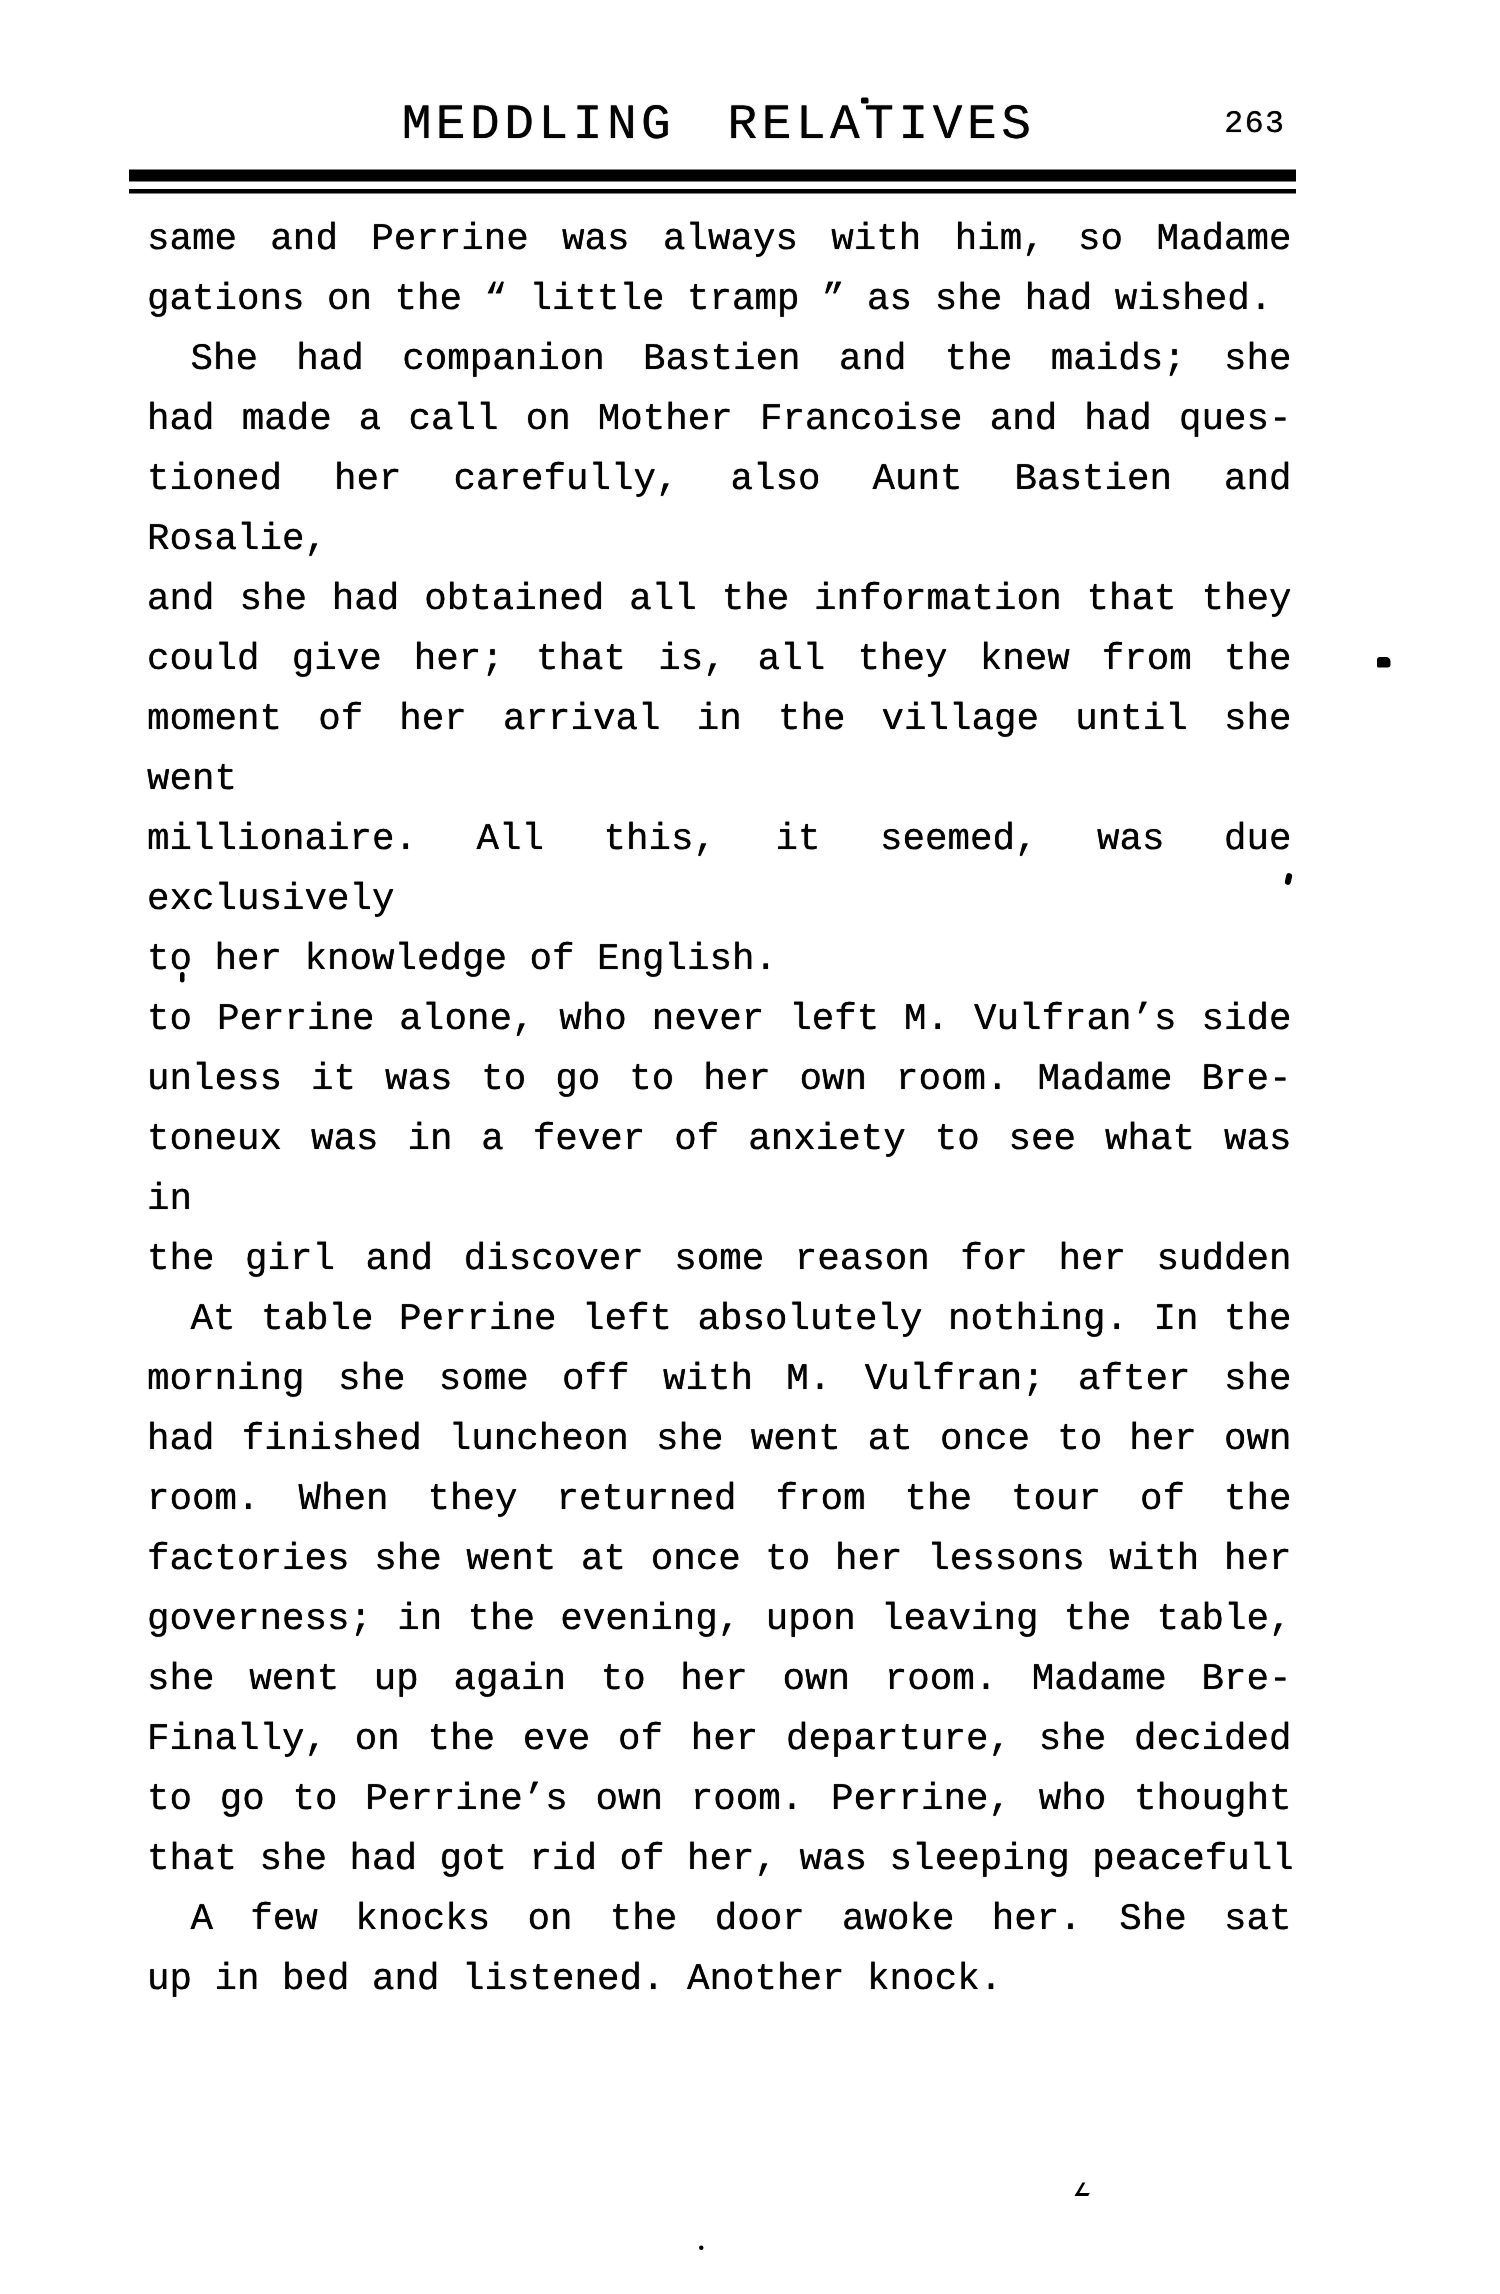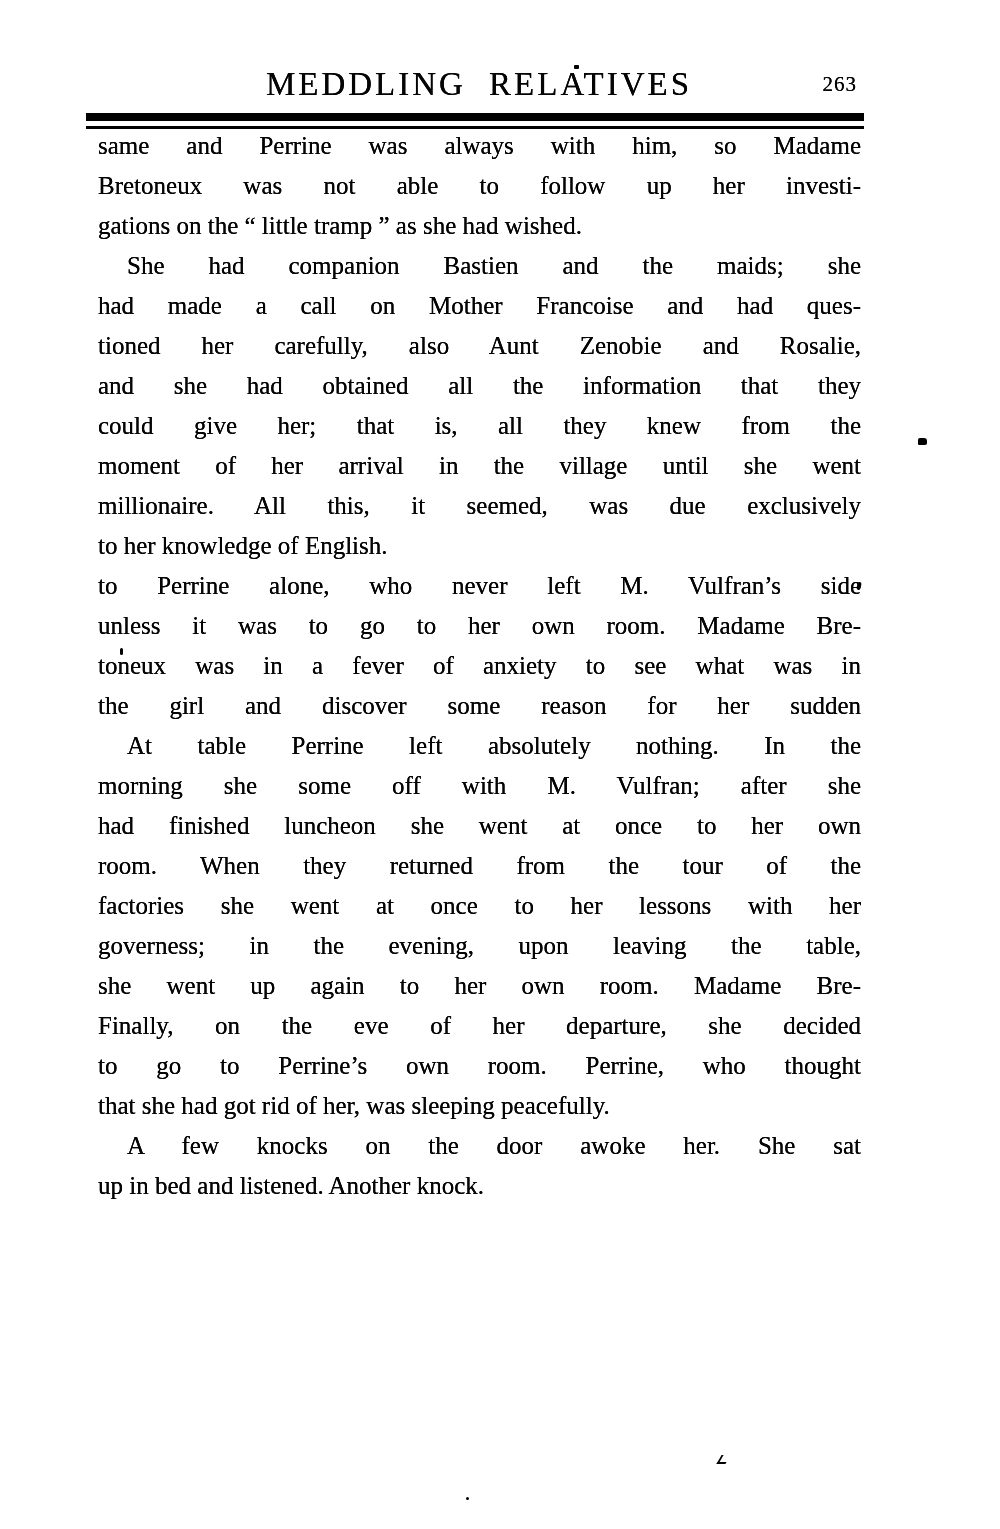--- a/index.html
+++ b/index.html
@@ -6,21 +6,21 @@
     margin: 0;
     padding: 0;
     background: #ffffff;
   }
   .page {
     position: relative;
     width: 1000px;
     height: 1529px;
     background: #ffffff;
     overflow: hidden;
-    font-family: Liberation Serif, serif;
+    font-family: Liberation Mono, monospace;
     color: #040404;
   }
   
   .running-head {
     position: absolute;
     top: 62px;
     left: 97px;
     width: 764px;
     height: 44px;
   }
@@ -56,21 +56,21 @@
     position: absolute;
     top: 126px;
     left: 86px;
     width: 778px;
     height: 3px;
     background: #000;
   }
   
   .text-block {
     position: absolute;
-    top: 126px;
+    top: 140px;
     left: 98px;
     width: 763px;
     font-size: 25px;
     text-shadow: 0 0 0.55px #000;
   }
   .para { margin: 0; padding: 0; }
   .line {
     line-height: 40px;
     text-align: justify;
     text-align-last: left;
@@ -106,27 +106,26 @@
     <span class="head-title">MEDDLING RELATIVES</span>
     <span class="head-page-number">263</span>
   </div>
 
   <div class="rule-thick"></div>
   <div class="rule-thin"></div>
 
   <main class="text-block" id="body-text">
       <div class="para">
         <div class="line just">same and Perrine was always with him, so Madame</div>
-        <div class="line just">Bretoneux was not able to follow up her investi-</div>
         <div class="line">gations on the “ little tramp ” as she had wished.</div>
       </div>
       <div class="para">
         <div class="line just indent">She had companion Bastien and the maids; she</div>
         <div class="line just">had made a call on Mother Francoise and had ques-</div>
-        <div class="line just">tioned her carefully, also Aunt Zenobie and Rosalie,</div>
+        <div class="line just">tioned her carefully, also Aunt Bastien and Rosalie,</div>
         <div class="line just">and she had obtained all the information that they</div>
         <div class="line just">could give her; that is, all they knew from the</div>
         <div class="line just">moment of her arrival in the village until she went</div>
         <div class="line just">millionaire. All this, it seemed, was due exclusively</div>
         <div class="line">to her knowledge of English.</div>
       </div>
       <div class="para">
         <div class="line just">to Perrine alone, who never left M. Vulfran’s side</div>
         <div class="line just">unless it was to go to her own room. Madame Bre-</div>
         <div class="line just">toneux was in a fever of anxiety to see what was in</div>

